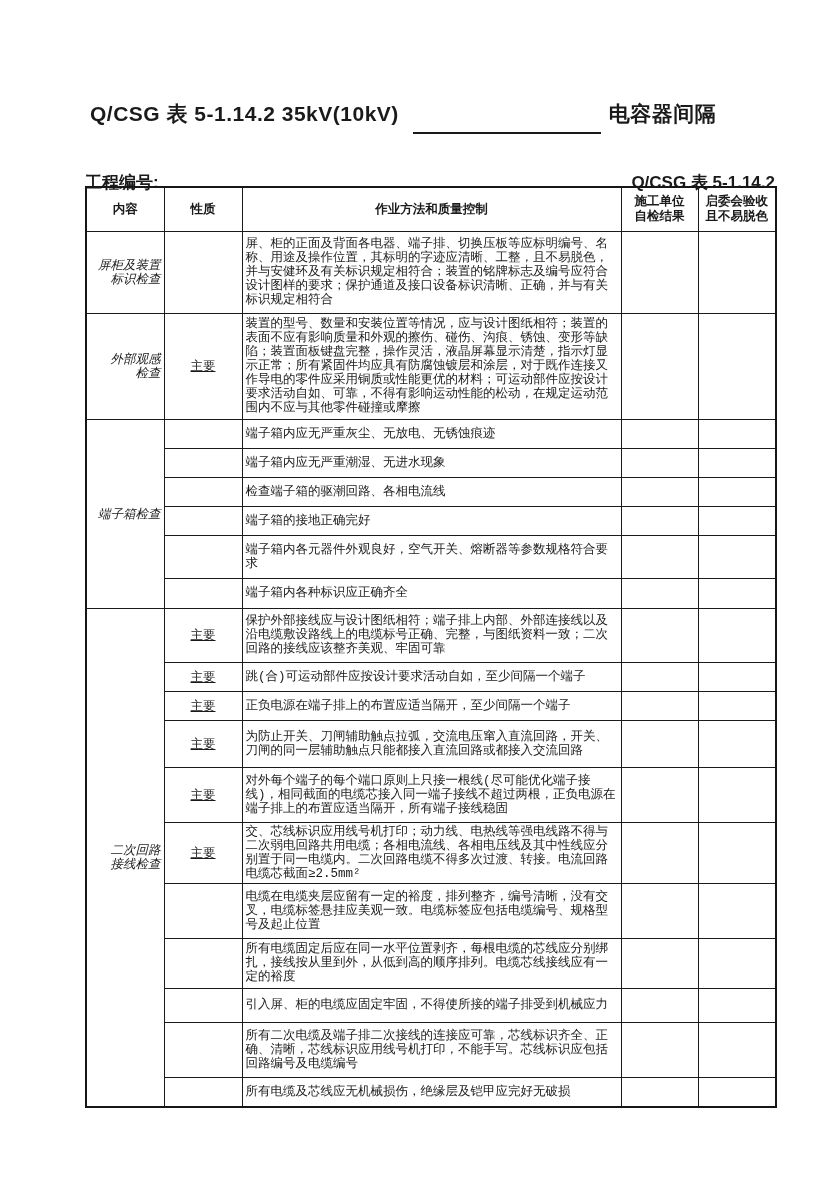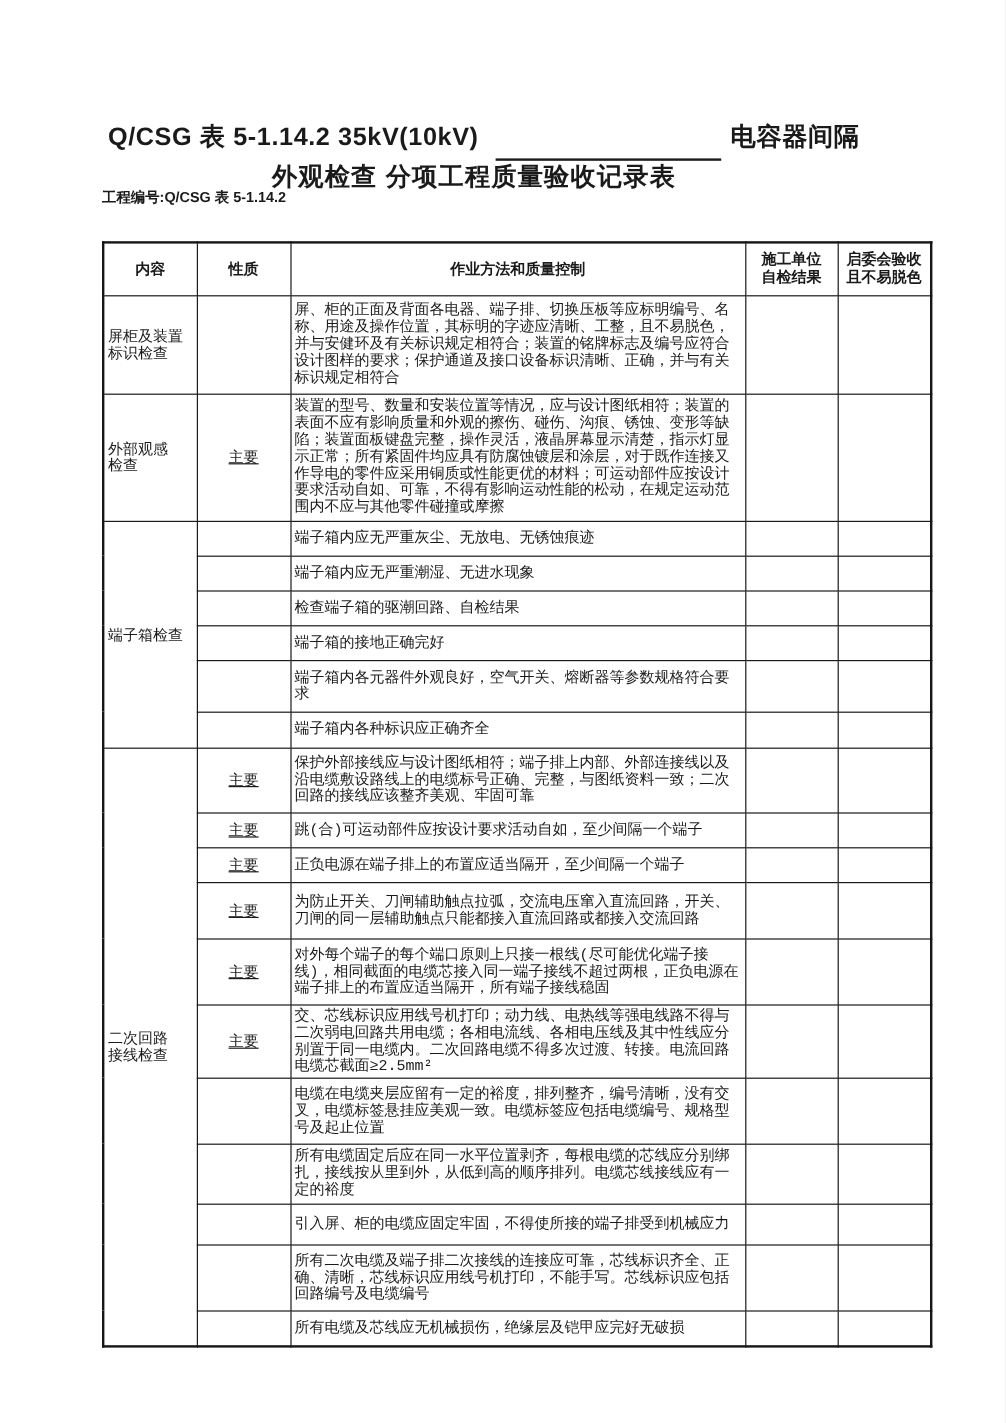--- a/index.html
+++ b/index.html
@@ -40,74 +40,75 @@
     top: 133px;
     width: 790px;
     text-align: center;
     font-size: 21px;
     font-weight: 700;
     letter-spacing: 1px;
   }
   .meta-row {
     position: absolute;
     left: 85px;
-    top: 156px;
+    top: 171px;
     width: 690px;
     display: flex;
-    font-size: 12px;
+    justify-content: space-between;
+    font-size: 17px;
     font-weight: 700;
   }
   table.insp {
     position: absolute;
     left: 85px;
-    top: 201px;
+    top: 186px;
     width: 690px;
     border-collapse: collapse;
     table-layout: fixed;
     border: 2px solid #161616;
   }
   table.insp th, table.insp td {
     border: 1.5px solid #1b1b1b;
     font-size: 12.5px;
     line-height: 14px;
     box-sizing: border-box;
     padding: 2px 3px;
     vertical-align: middle;
   }
   table.insp th {
     font-weight: 700;
     text-align: center;
     white-space: pre-line;
     line-height: 15px;
   }
   td.content {
-    text-align: left;
+    text-align: right;
     white-space: pre-line;
     font-weight: 400;
+    font-style: italic;
   }
   td.nature { text-align: center; text-decoration: underline; }
   td.method {
     text-align: left;
     padding: 2px 4px 2px 5px;
     font-family: Liberation Mono, monospace;
   }
   td.result { background: #ffffff; }
 </style>
 </head>
 <body>
 
 <div class="page">
 
   <div class="title-line">
     <span>Q/CSG 表 5-1.14.2 35kV(10kV)</span>
     <span class="blank-underline"></span>
     <span>电容器间隔</span>
   </div>
 
-  <div class="subtitle">外观检查 分项工程质量验收记录表</div>
 
   <div class="meta-row">
     <span>工程编号:</span>
     <span>Q/CSG 表 5-1.14.2</span>
   </div>
 
   <table class="insp">
     <colgroup>
       <col style="width:78px">
         <col style="width:78px">
@@ -153,21 +154,21 @@
       <td class="result"></td>
     </tr>
     <tr style="height:29px">
       <td class="nature"></td>
       <td class="method">端子箱内应无严重潮湿、无进水现象</td>
       <td class="result"></td>
       <td class="result"></td>
     </tr>
     <tr style="height:29px">
       <td class="nature"></td>
-      <td class="method">检查端子箱的驱潮回路、自检结果</td>
+      <td class="method">检查端子箱的驱潮回路、各相电流线</td>
       <td class="result"></td>
       <td class="result"></td>
     </tr>
     <tr style="height:29px">
       <td class="nature"></td>
       <td class="method">端子箱的接地正确完好</td>
       <td class="result"></td>
       <td class="result"></td>
     </tr>
     <tr style="height:43px">

